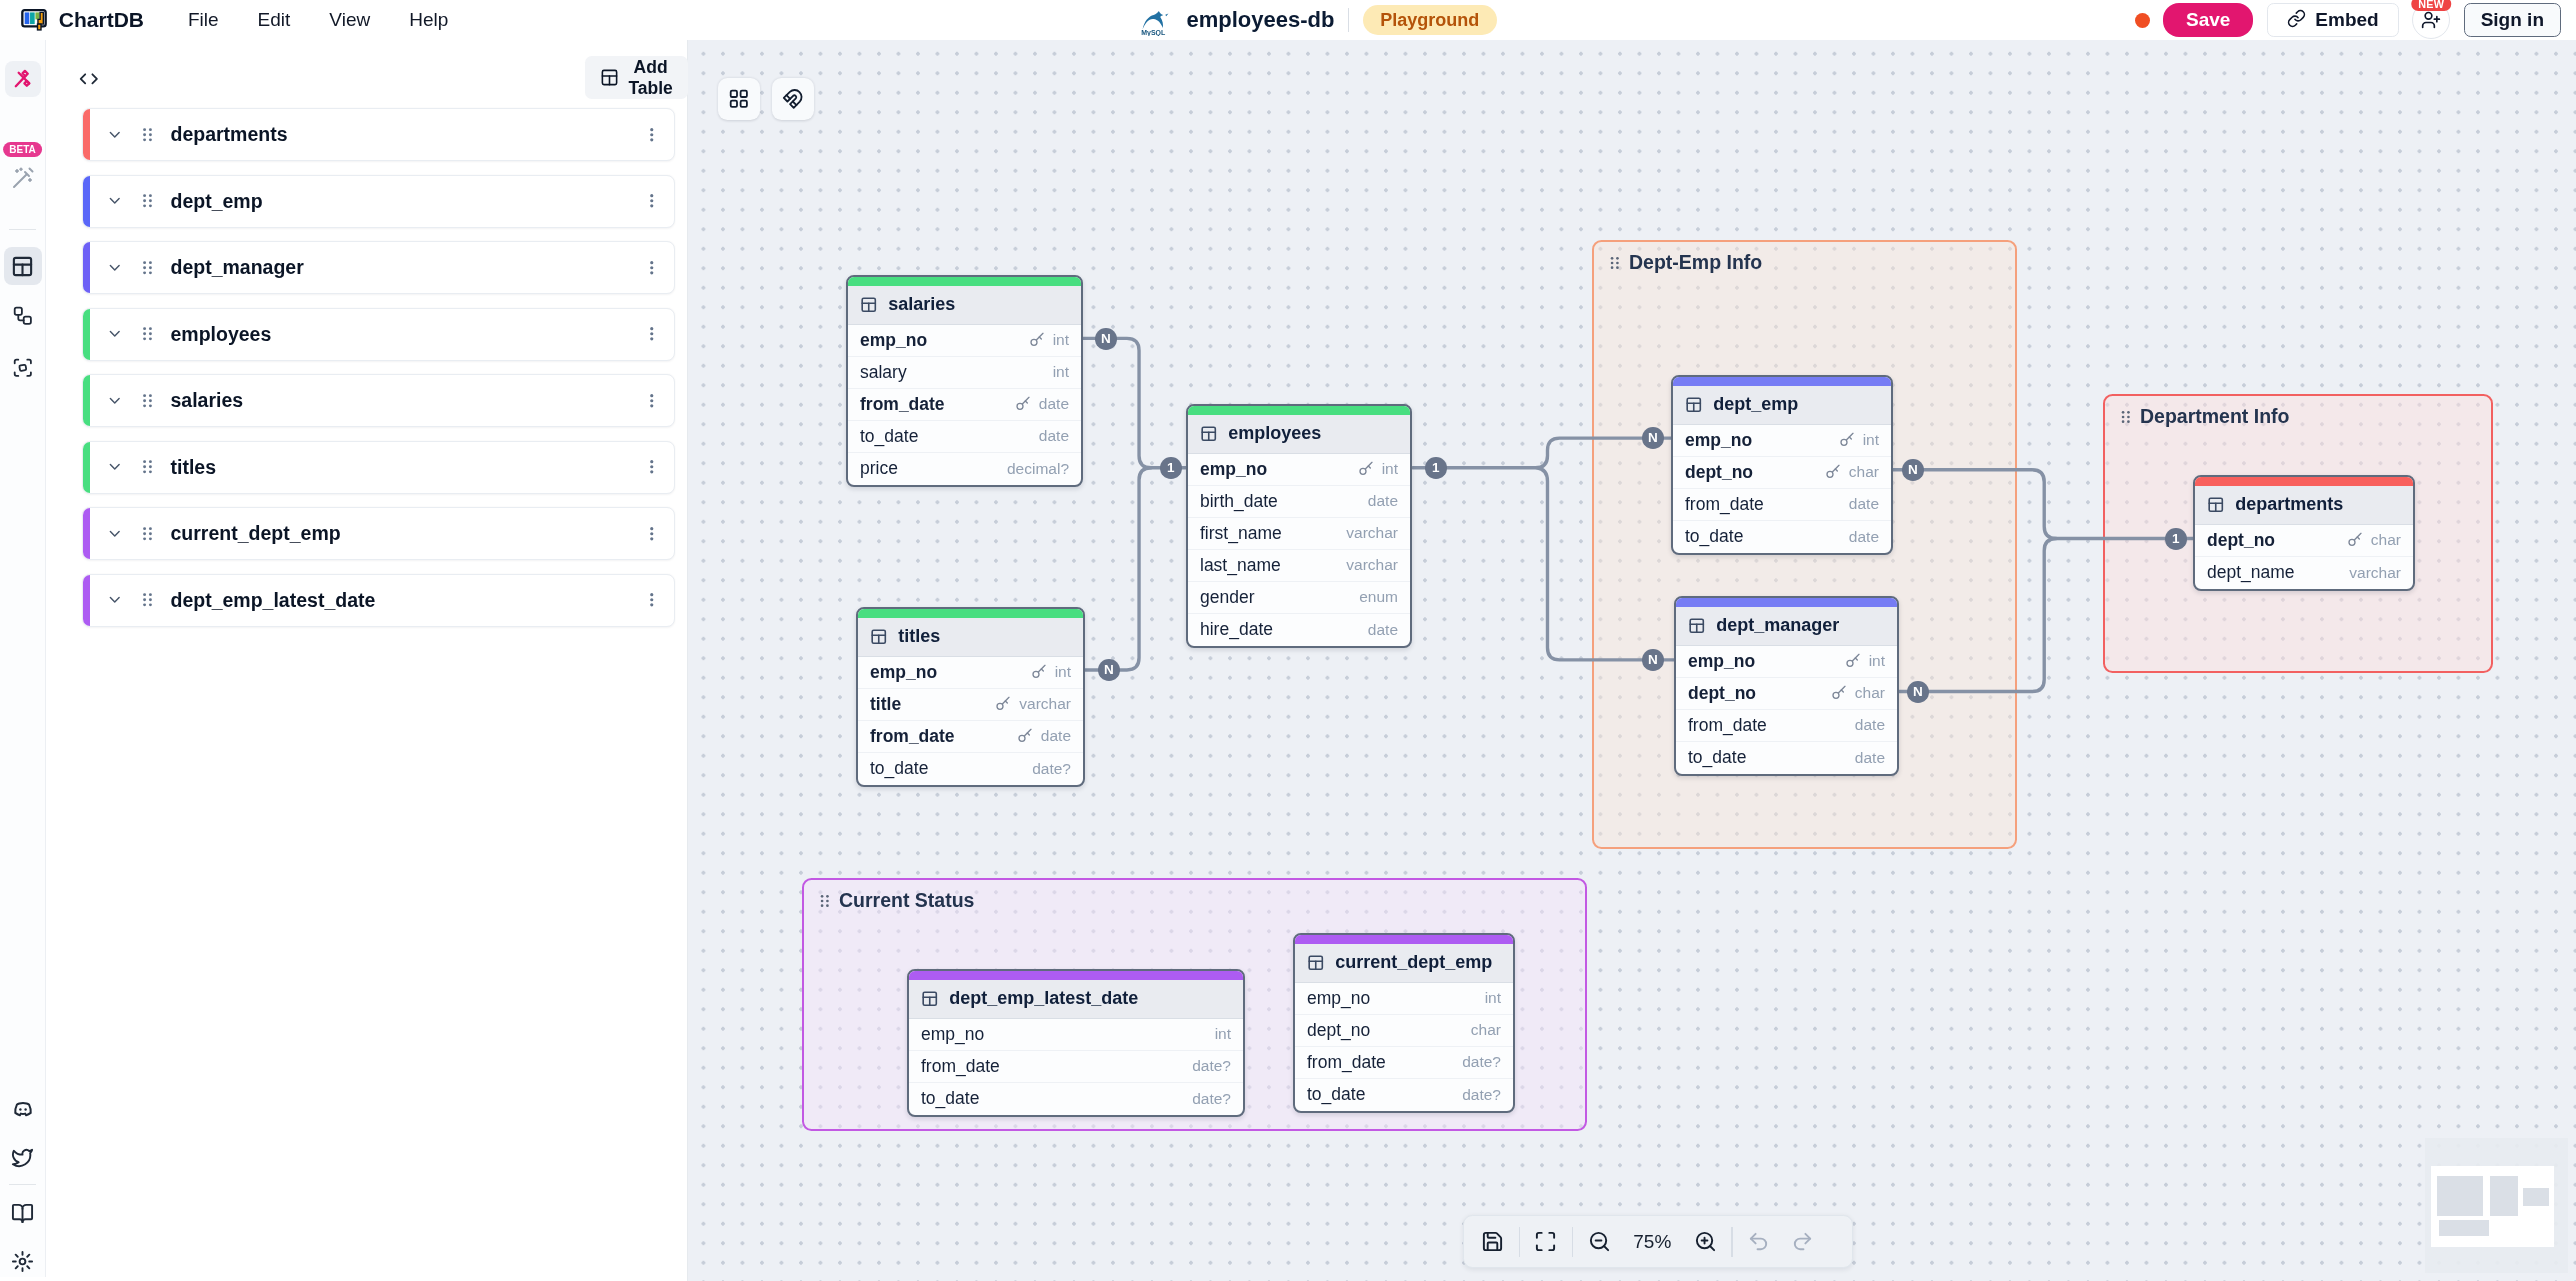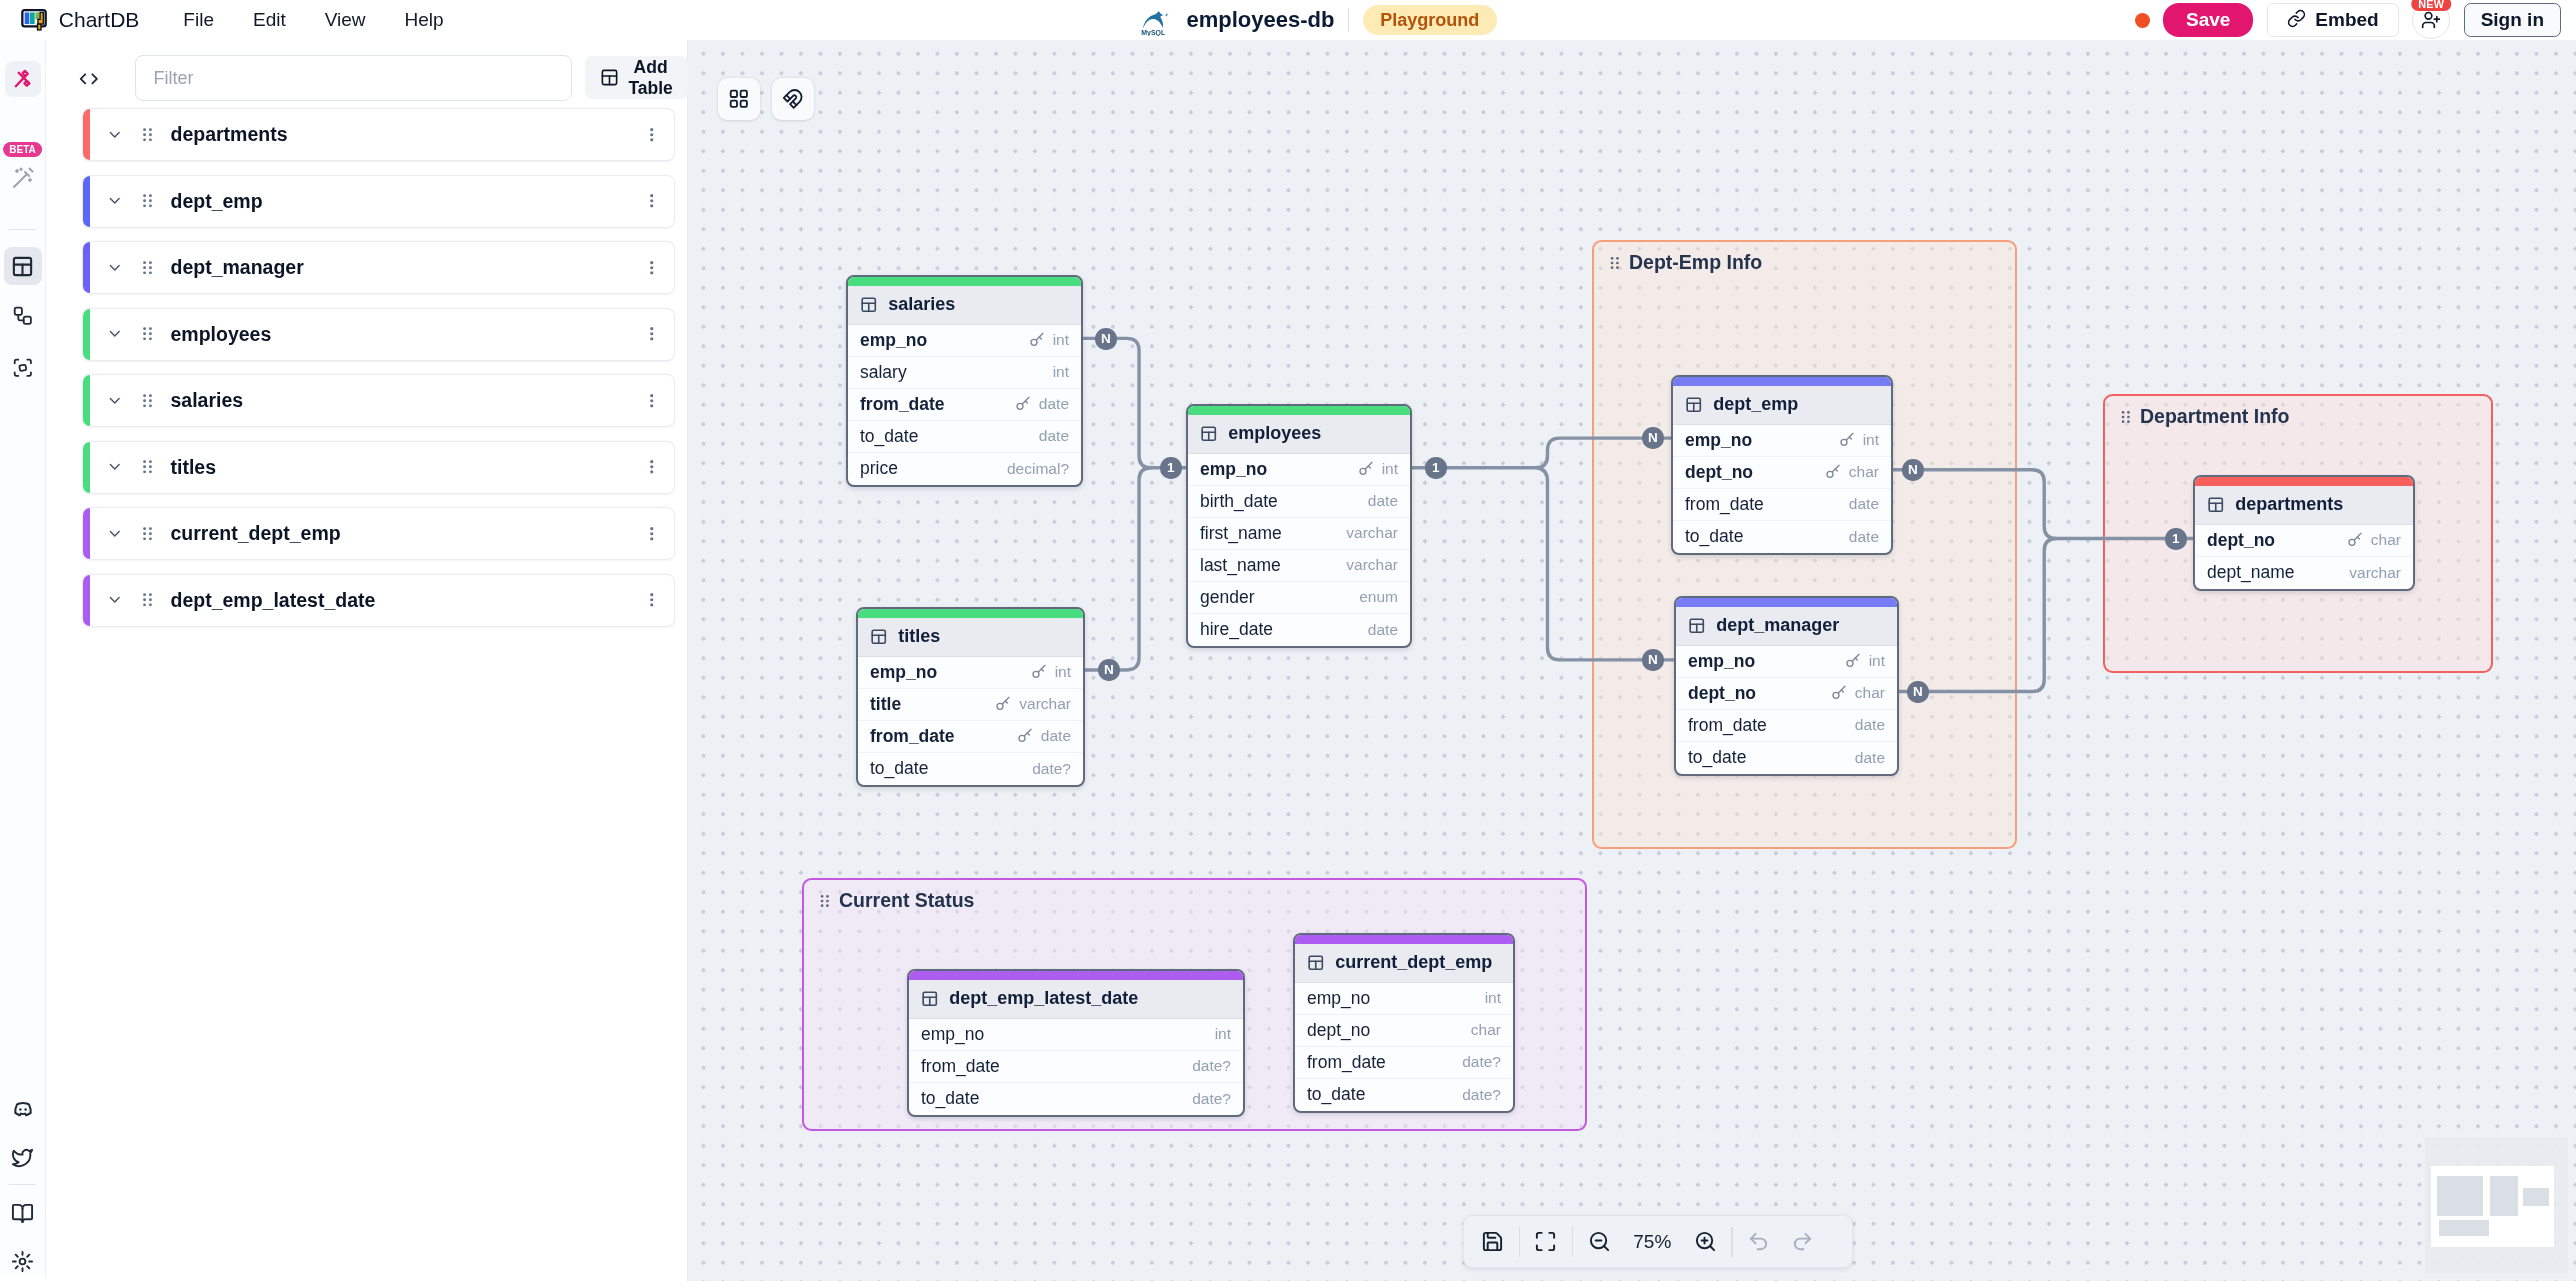--- a/index.html
+++ b/index.html
@@ -3,21 +3,21 @@
 <meta charset="utf-8">
 <style>
   * { margin:0; padding:0; box-sizing:border-box; }
   html,body { width:2576px; height:1282px; overflow:hidden; font-family:"Liberation Sans", sans-serif; background:#fff; }
   svg { display:block; }
   .ic { stroke:currentColor; fill:none; stroke-width:2; stroke-linecap:round; stroke-linejoin:round; }
 
   
   .topbar { position:absolute; left:0; top:0; width:2576px; height:40px; background:#fff; display:flex; align-items:center; z-index:50; }
   .logo-wrap { display:flex; align-items:center; gap:10.8px; margin-left:20px; }
-  .logo-name { font-size:21px; font-weight:400; color:#0b1526; }
+  .logo-name { font-size:21px; font-weight:700; color:#0b1526; }
   .menus { display:flex; gap:39px; margin-left:44px; }
   .menu-item { font-size:19px; color:#111827; cursor:default; }
   .title-cluster { position:absolute; left:1138px; top:0; height:40px; display:flex; align-items:center; gap:13.5px; }
   .diagram-title { font-size:22px; font-weight:700; color:#0b1b33; }
   .v-div { width:1.3px; height:24px; background:#d9dee5; }
   .env-pill { background:#fdeab5; color:#b45309; font-size:18px; font-weight:600; padding:4.7px 17.5px; border-radius:673px; }
   .right-cluster { position:absolute; right:15px; top:0; height:40px; display:flex; align-items:center; gap:13.5px; }
   .unsaved-dot { width:15px; height:15px; border-radius:50%; background:#f04e23; }
   .btn-save { background:#e2166f; color:#fff; font-size:19px; font-weight:600; border:none; border-radius:16px; padding:6px 23px; }
   .btn-embed { background:#fff; color:#0f172a; font-size:19px; font-weight:600; border:1.3px solid #e3e7ed; border-radius:6.7px; padding:5.4px 19px; display:flex; align-items:flex-start; gap:9.4px; }
@@ -224,21 +224,20 @@
 </div>
 
 <div class="sidebar">
   <div class="side-head">
     <div class="code-btn">
       <svg class="ic" width="21.6" height="21.6" viewBox="0 0 24 24">
           <path d="m8 7-5 5 5 5"></path>
           <path d="m16 7 5 5-5 5"></path>
         </svg>
     </div>
-    <input class="filter-input" placeholder="Filter" style="">
     <button class="add-table-btn">
       <span>
           <svg class="ic" width="19" height="19" viewBox="0 0 24 24">
             <rect x="3" y="3" width="18" height="18" rx="2"></rect>
             <path d="M3 10h18"></path>
             <path d="M12 10v11"></path>
           </svg>
         </span>
       <span>Add Table</span>
     </button>

